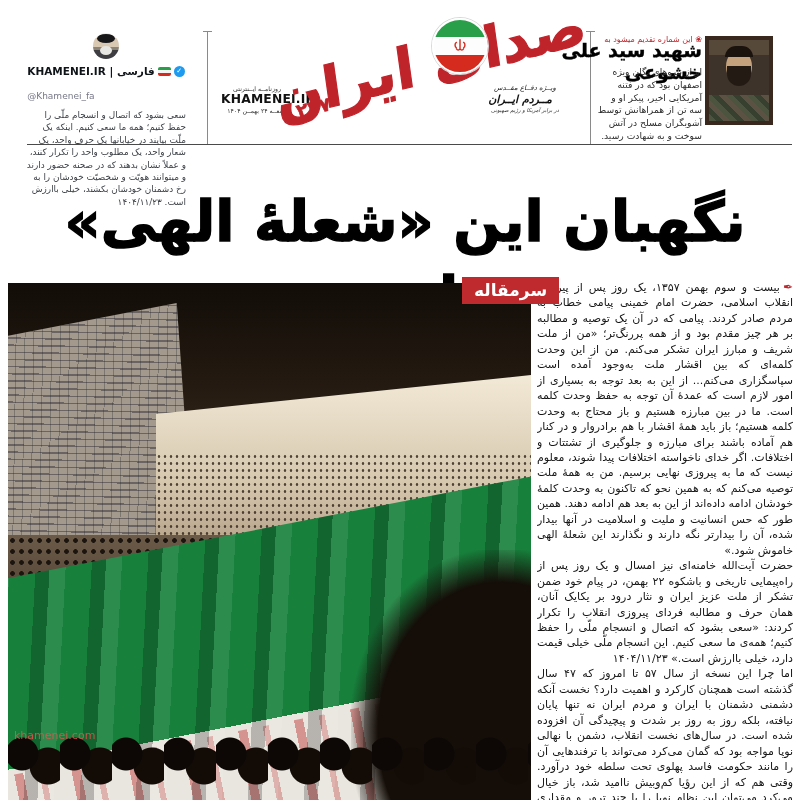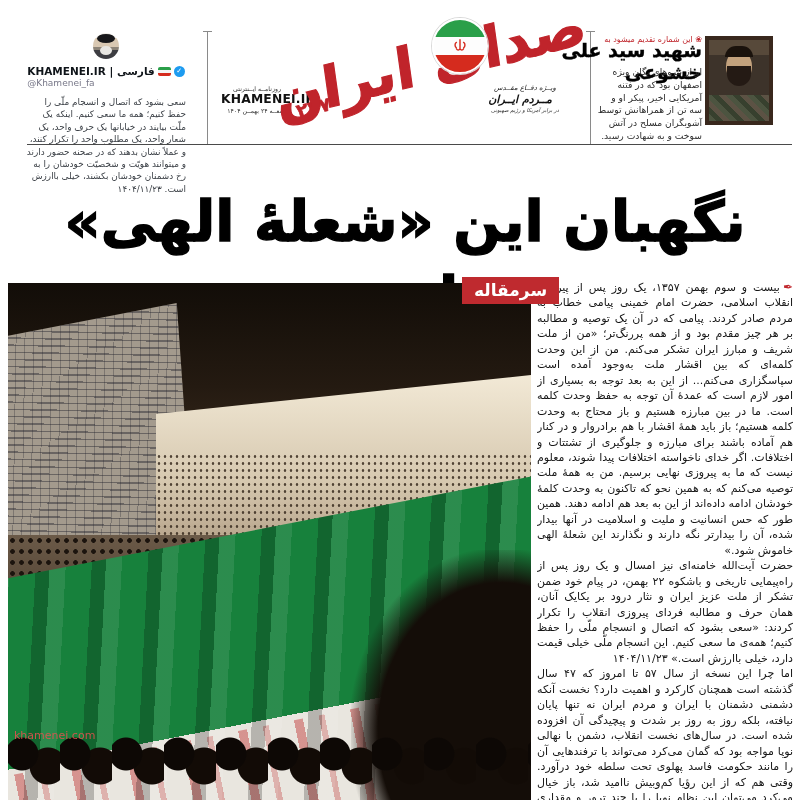--- a/index.html
+++ b/index.html
@@ -8,21 +8,21 @@
   .abs{position:absolute;}
 
   
   .tweet{left:26px;top:33px;width:160px;}
   .tweet-head{display:flex;align-items:center;gap:6px;flex-direction:column;}
   .avatar{width:26px;height:26px;border-radius:50%;flex:0 0 auto;position:relative;overflow:hidden;
           background:linear-gradient(180deg,#efece7 0 18%,#d9c8b2 18% 52%,#8d8478 52% 66%,#3d3d42 66% 100%);}
   .avatar::before{content:"";position:absolute;left:4px;top:1px;width:18px;height:9px;border-radius:50%;background:#17171a;}
   .avatar::after{content:"";position:absolute;left:7px;top:13px;width:12px;height:9px;border-radius:50%;background:#e8e6e2;}
   .acct-name{font-size:10.5px;font-weight:bold;color:#0f1419;white-space:nowrap;direction:ltr;display:flex;align-items:center;gap:3px;}
-  .acct-handle{font-size:9px;color:#778;margin-top:1px;direction:ltr;}
+  .acct-handle{font-size:9px;color:#778;margin-top:14px;direction:ltr;}
   .mini-flag{display:inline-block;width:13px;height:9px;border-radius:2px;
              background:linear-gradient(180deg,#2a9f49 0 33%,#f4f4f4 33% 66%,#d52b1e 66% 100%);}
   .verified{display:inline-flex;width:11px;height:11px;border-radius:50%;background:#1d9bf0;color:#fff;
             font-size:7px;align-items:center;justify-content:center;font-weight:bold;}
   .tweet-text{margin:8px 0 0 0;direction:rtl;text-align:right;font-size:8.9px;line-height:12.4px;color:#3a3f45;}
 
   
   .vdiv{top:31px;width:1px;height:113px;background:#8a8a8a;}
   .vdiv::before{content:"";position:absolute;top:0;left:-4px;width:9px;height:1px;background:#8a8a8a;}
   .vdiv.d1{left:207px;} .vdiv.d2{left:590px;}

